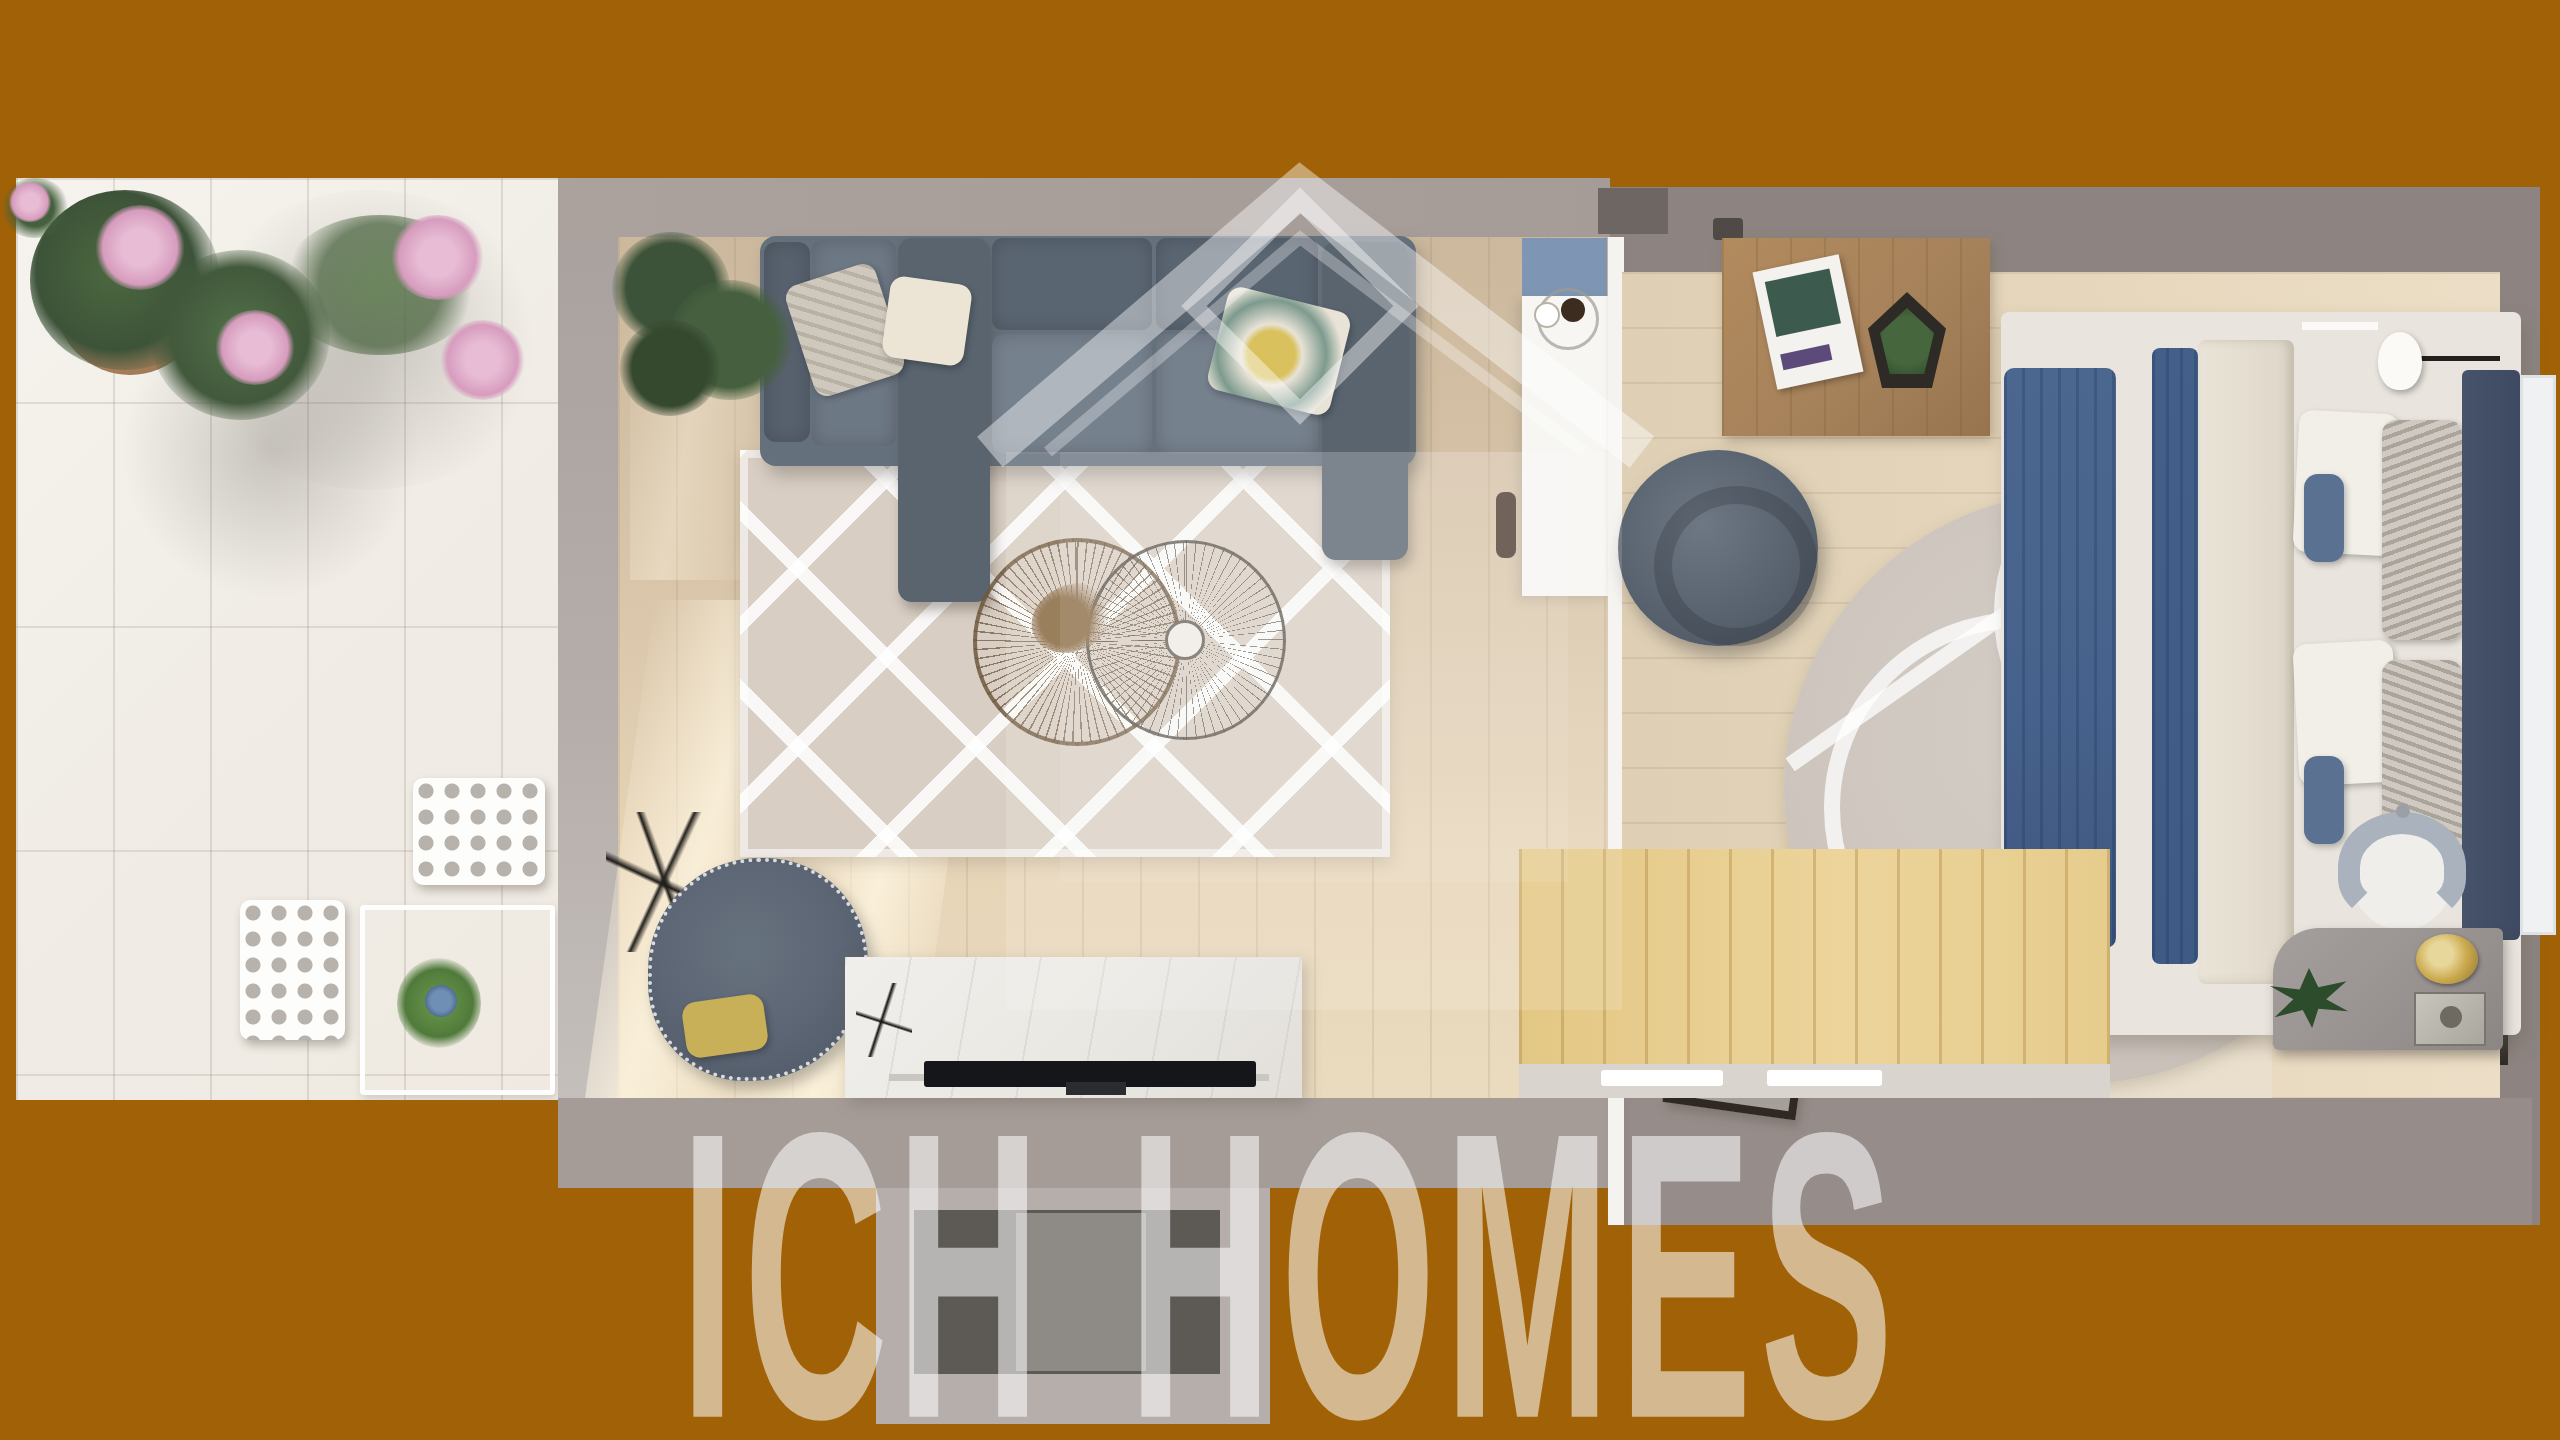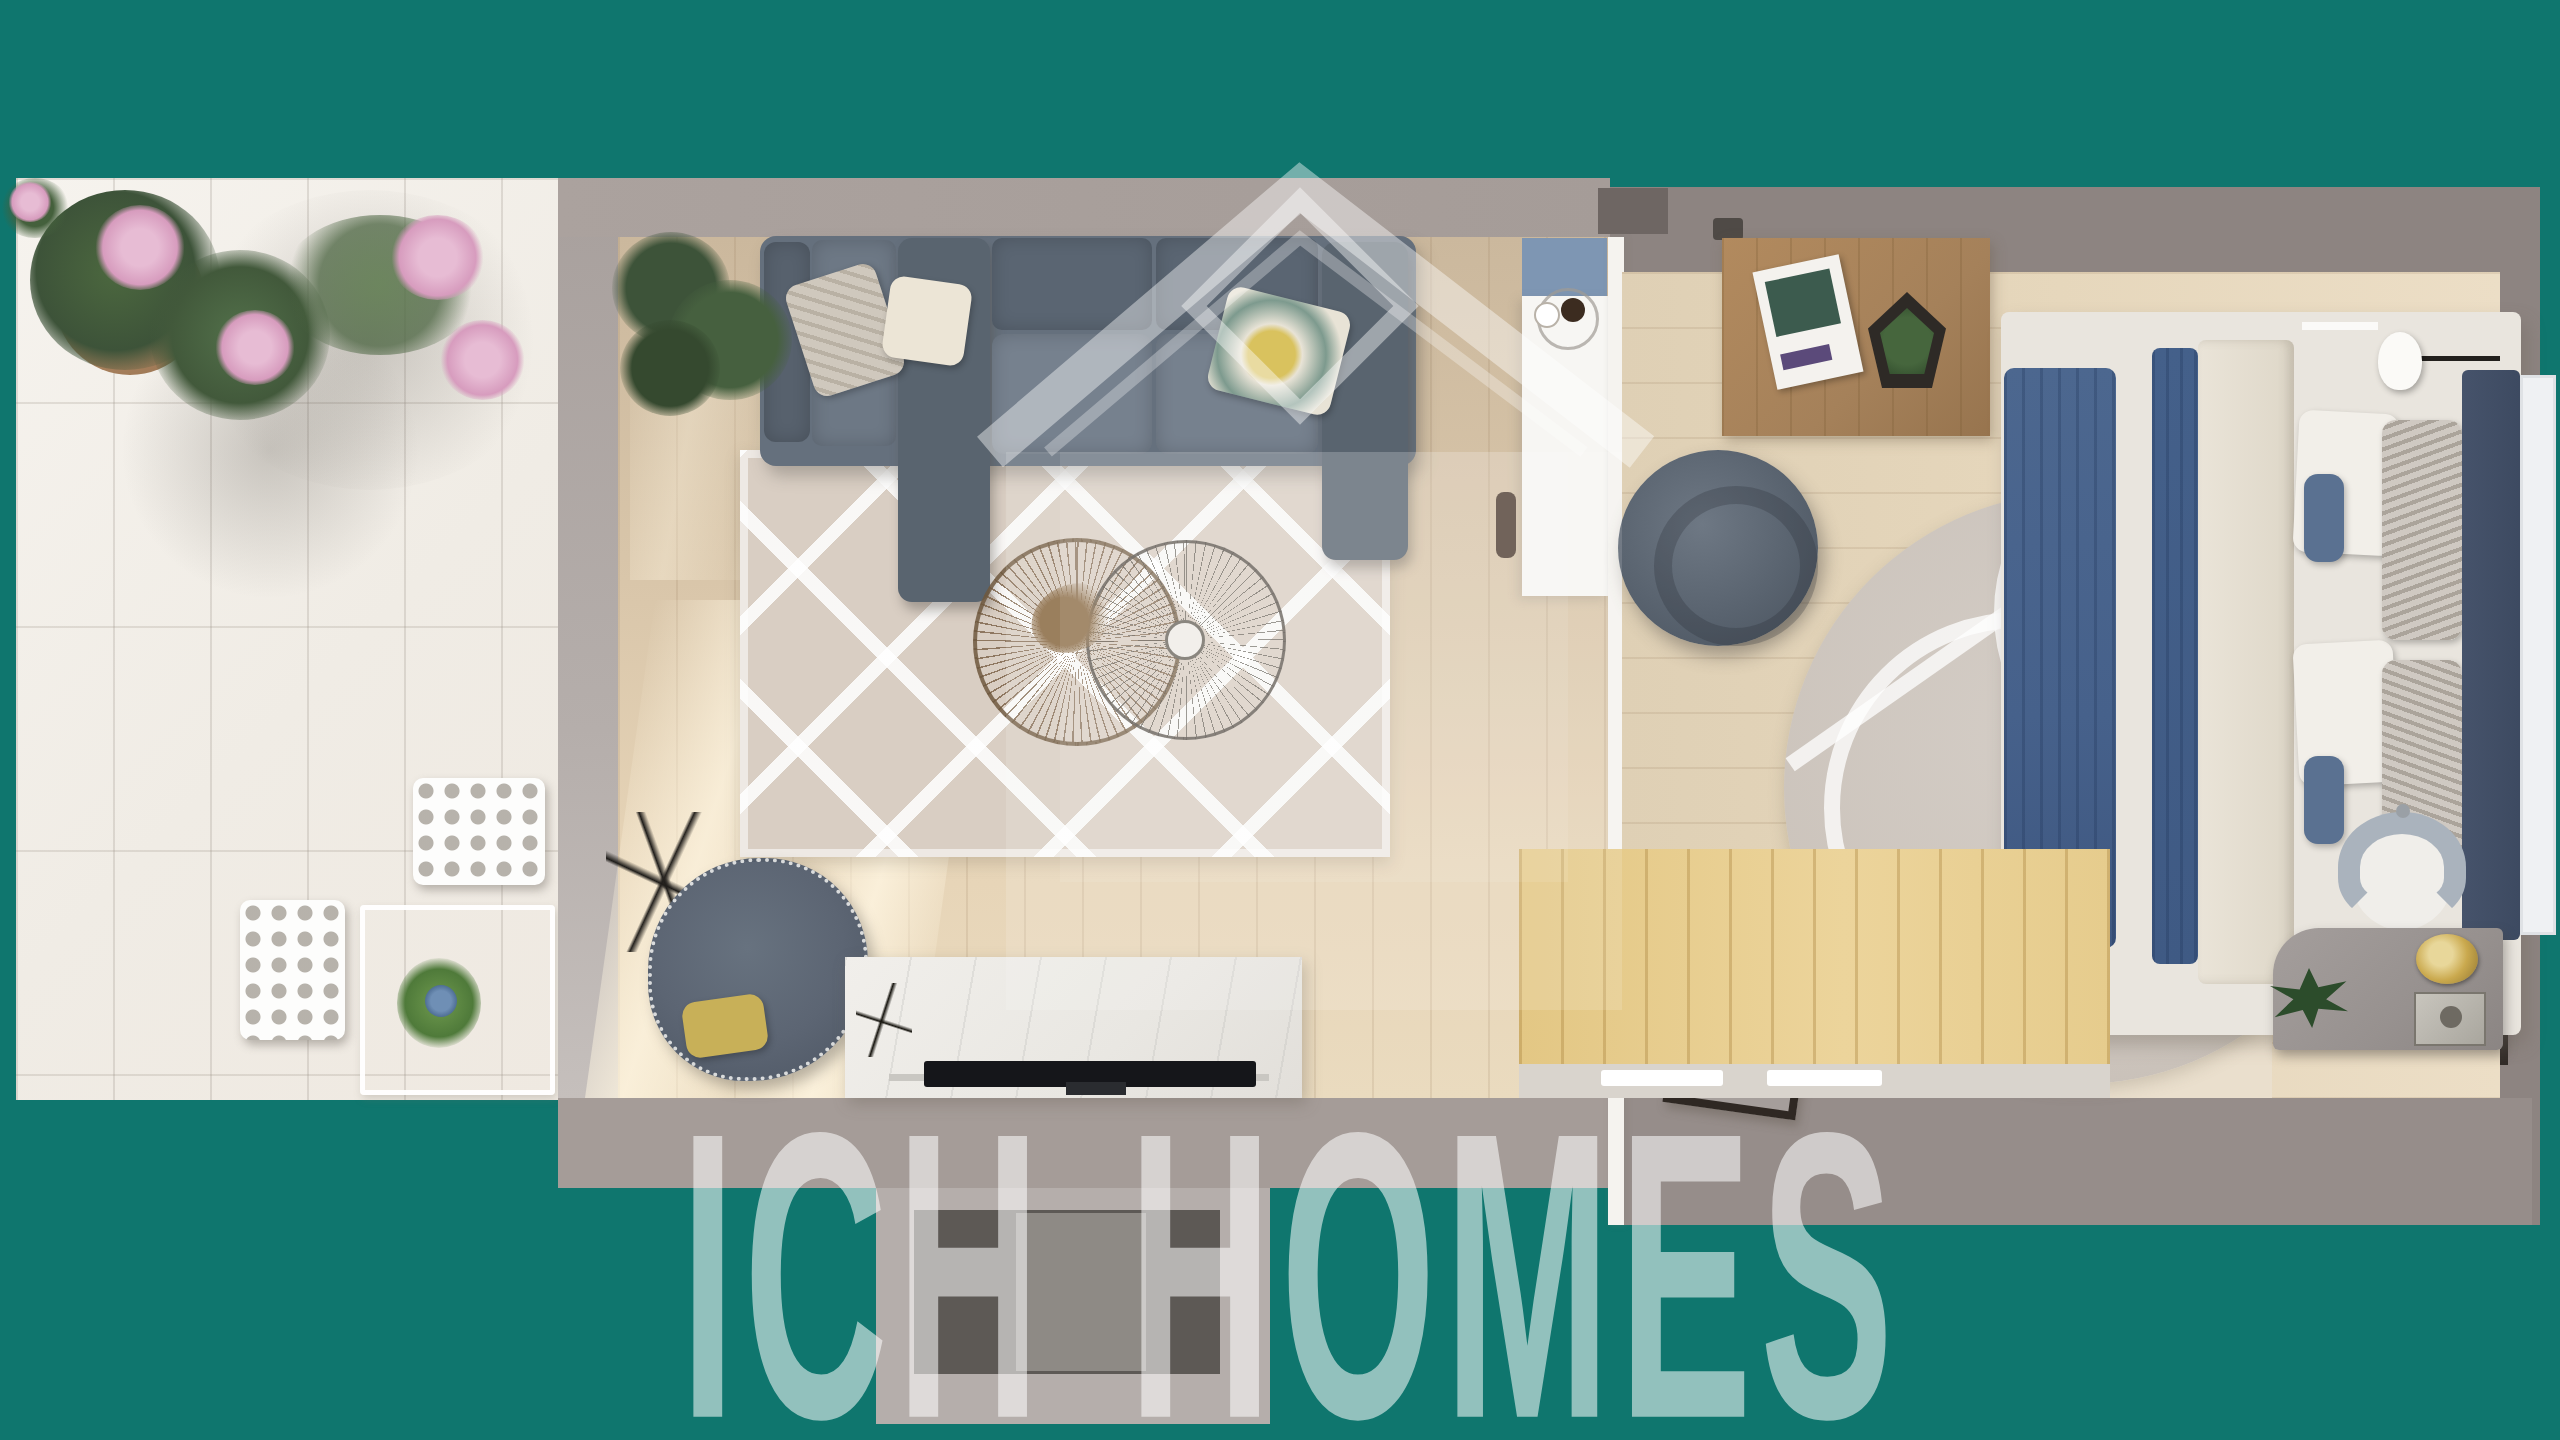--- a/index.html
+++ b/index.html
@@ -1,17 +1,17 @@
 <!DOCTYPE html>
 <html><head>
 <meta charset="utf-8">
 <style>
   html,body{margin:0;padding:0;background:#ffffff;}
   body{font-family:"Liberation Sans", sans-serif;}
-  #stage{position:relative;width:2560px;height:1440px;background:#0f766e;overflow:hidden;text-align:right;}
+  #stage{position:relative;width:2560px;height:1440px;background:#a16207;overflow:hidden;text-align:right;}
   .abs{position:absolute;}
   
   .terrace{left:16px;top:178px;width:542px;height:922px;
     background:
       repeating-linear-gradient(180deg, rgba(150,140,128,.22) 0 2px, transparent 2px 224px),
       repeating-linear-gradient(90deg, rgba(130,120,110,.20) 0 2px, transparent 2px 97px),
       linear-gradient(135deg,#f6f3ee 0%,#f0ece5 55%,#efe9e1 100%);}
   .wall{background:#a59c98;}
   .lr-floor{left:618px;top:237px;width:992px;height:861px;
     background:

